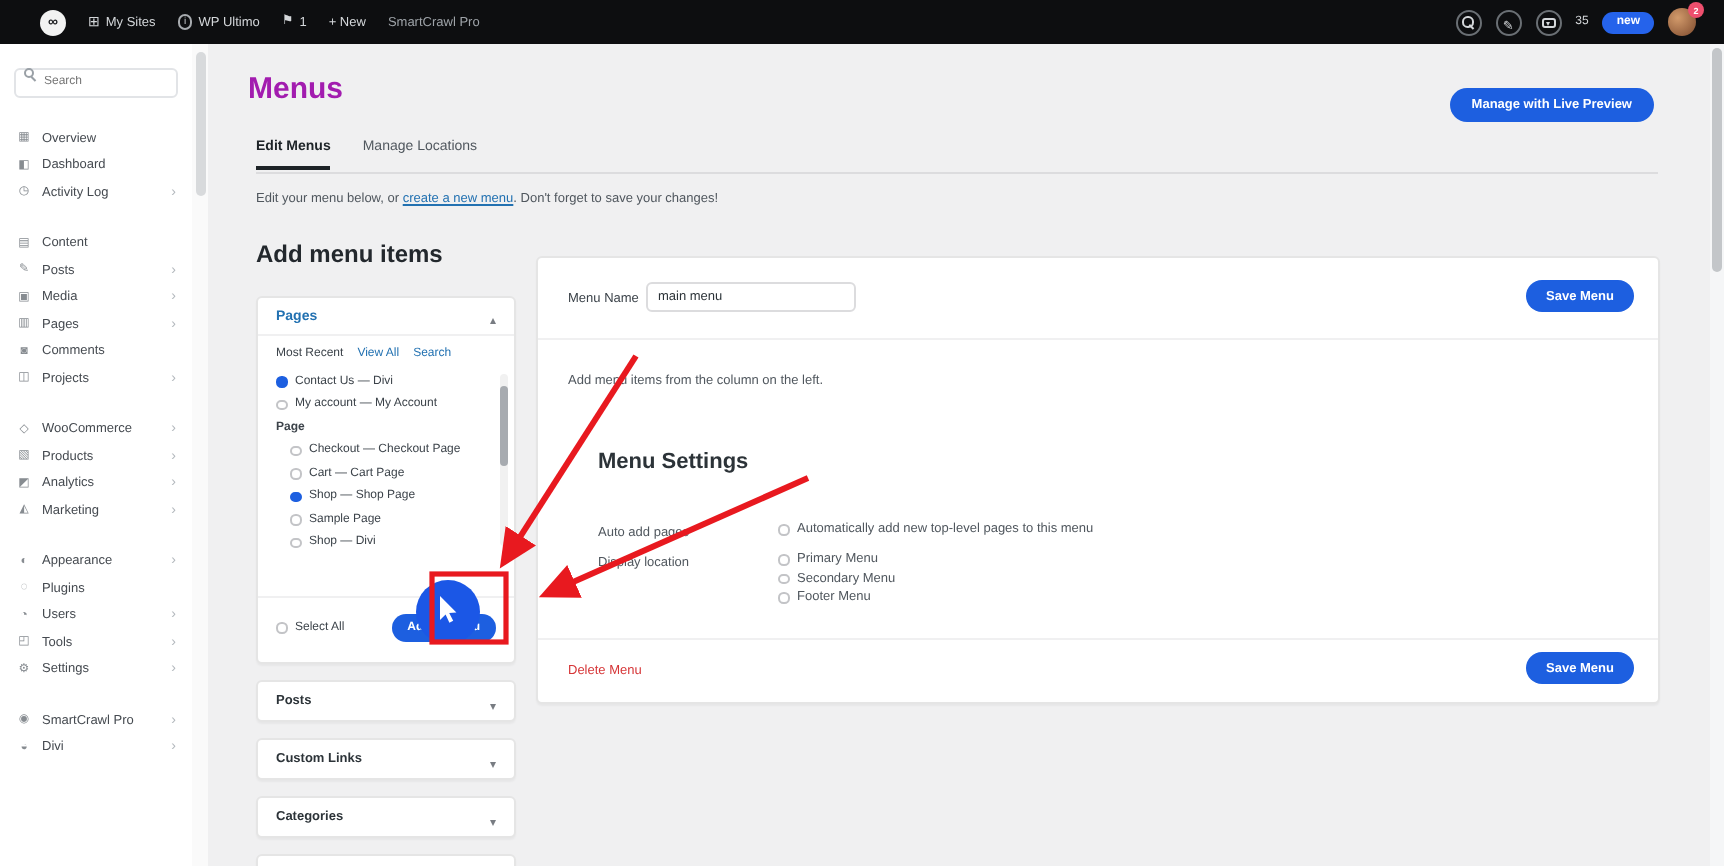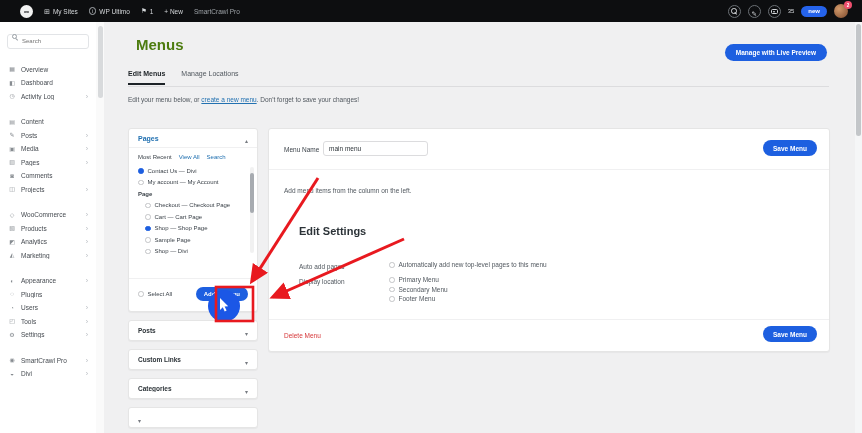--- a/index.html
+++ b/index.html
@@ -43,21 +43,21 @@
   .sb-chev::before{content:"›"}
 
   
   .sidebar-scrollbar{position:absolute;left:96px;top:22px;width:8px;height:411px;background:#fafafa;z-index:6}
   .sidebar-scrollbar .thumb{position:absolute;left:1.5px;top:4px;width:5px;height:72px;background:#d8dadc;border-radius:3px}
   .page-scrollbar{position:absolute;right:0;top:22px;width:7px;height:411px;background:#f5f6f7;z-index:6}
   .page-scrollbar .thumb{position:absolute;left:1px;top:2px;width:5px;height:112px;background:#c3c6c9;border-radius:3px}
 
   
   .content{position:absolute;left:104px;top:22px;width:751px;height:411px;background:#f0f0f1;overflow:hidden}
-  .page-title{position:absolute;left:32px;top:14px;font-size:15px;color:#4d7c0f}
+  .page-title{position:absolute;left:20px;top:14px;font-size:15px;color:#a21caf}
   .btn{background:#1d5fe0;color:#fff;border:none;border-radius:10px;font-weight:700;cursor:pointer;font-family:inherit;white-space:nowrap}
   .live-btn{position:absolute;right:28px;top:22px;font-size:6.5px;padding:5px 11px;border-radius:11px}
   .tabs{position:absolute;left:24px;top:48px;display:flex;gap:16px}
   .tab{font-size:7px;color:#50575e;padding-bottom:8px;cursor:pointer;position:relative}
   .tab.active{color:#1d2327;font-weight:700}
   .tab.active::after{content:"";position:absolute;left:0;right:0;bottom:0;height:2px;background:#1d2327}
   .tabs-divider{position:absolute;left:24px;right:26px;top:64px;height:1px;background:#dcdcde}
   .intro{position:absolute;left:24px;top:74px;font-size:6.5px;color:#50575e}
   .intro .link{color:#2271b1;text-decoration:underline;cursor:pointer}
 
@@ -277,20 +277,21 @@
 
     <div class="tabs">
       <span class="tab active">Edit Menus</span>
       <span class="tab">Manage Locations</span>
     </div>
     <div class="tabs-divider"></div>
 
     <p class="intro"><span>Edit your menu below, or </span><span class="link">create a new menu</span><span>. Don't forget to save your changes!</span></p>
 
     <section class="left-col">
+      <h2 class="col-heading">Add menu items</h2>
 
       <div class="panel pages-panel">
         <div class="panel-head">
           <span class="pages-title">Pages</span>
           <span class="chev-up"></span>
         </div>
         <div class="filters">
           <span class="filter current">Most Recent</span>
           <span class="filter">View All</span>
           <span class="filter">Search</span>
@@ -361,21 +362,21 @@
     <section class="right-col">
 
       <div class="card">
         <span class="mn-label">Menu Name</span>
         <input class="mn-input" type="text" value="main menu" style="">
         <button class="btn save-top">Save Menu</button>
         <div class="card-div1"></div>
 
         <p class="empty-msg">Add menu items from the column on the left.</p>
 
-        <h3 class="settings-heading">Edit Settings</h3>
+        <h3 class="settings-heading">Menu Settings</h3>
 
         <span class="set-label" style="top:134px">Auto add pages</span>
         <div class="opts" style="top:131px">
           <label class="opt">
             <span class="cb"></span>
             <span>Automatically add new top-level pages to this menu</span>
           </label>
         </div>
 
         <span class="set-label" style="top:149px">Display location</span>

